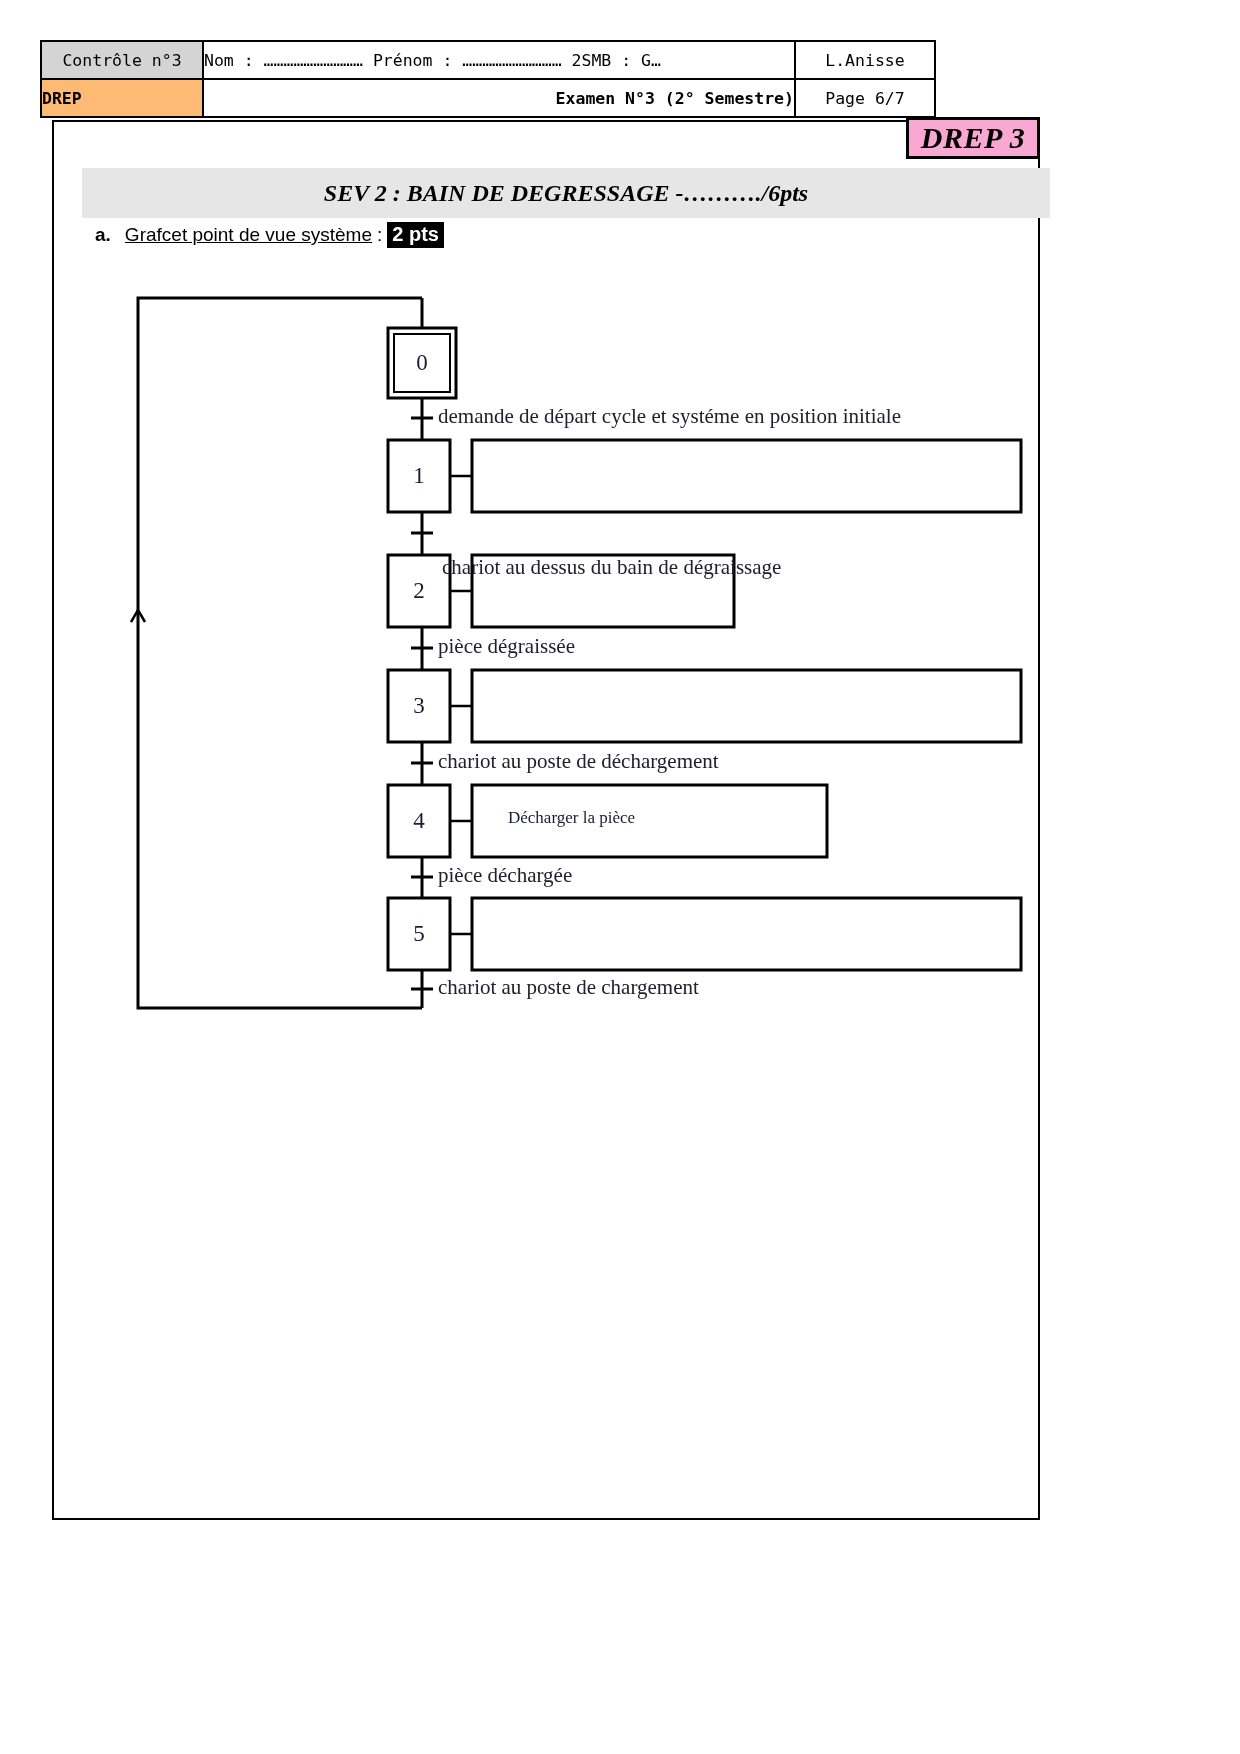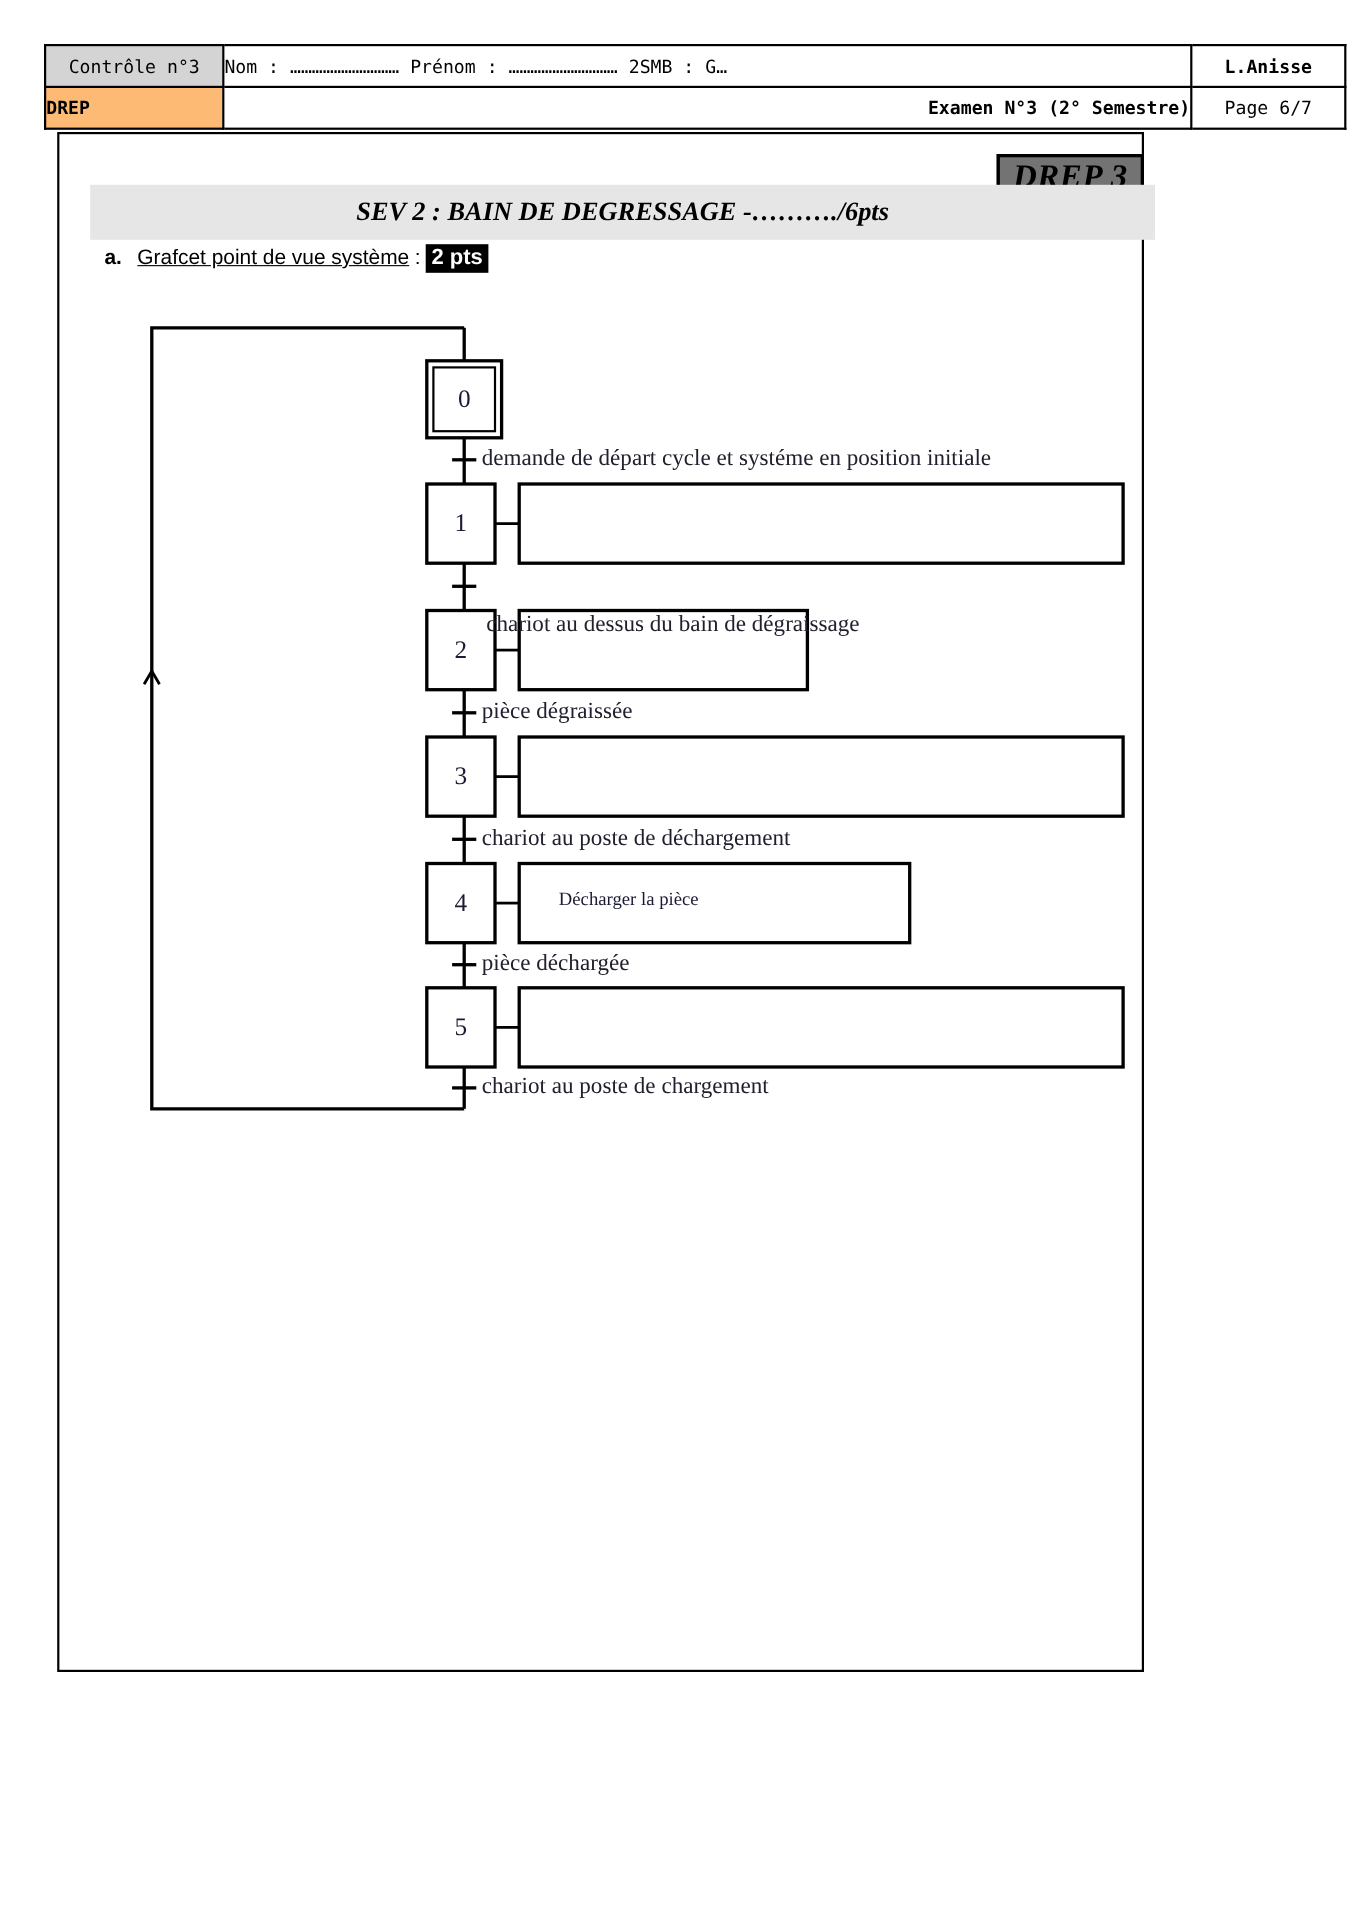--- a/index.html
+++ b/index.html
@@ -12,21 +12,21 @@
   }
   .page{
     position:absolute;
     left:40px;top:40px;
     width:1012px;height:1482px;
   }
 
   
   table.hdr{
     border-collapse:collapse;
-    width:1184px;
+    width:896px;
     table-layout:fixed;
   }
   table.hdr td{
     border:2px solid #000;
     padding:0;
     height:36px;
     vertical-align:middle;
     font-family:"DejaVu Sans Mono", monospace;
     font-size:16.5px;
     color:#000;
@@ -52,38 +52,38 @@
   }
   td.c-exam{
     text-align:right;
     color:#0000cc;
     font-weight:bold;
   }
   td.c-right{
     width:138px;
     text-align:center;
   }
-  td.c-teacher{font-weight:bold;border-radius:14px;}
+  td.c-teacher{font-weight:normal;border-radius:14px;}
 
   
   .frame{
     position:absolute;
     left:12px;top:80px;
     width:988px;height:1400px;
     border:2px solid #000;
     background:#fff;
     box-sizing:border-box;
   }
 
   
   .drep-badge{
     position:absolute;
-    left:866px;top:100px;
+    left:866px;top:77px;
     width:134px;height:42px;
-    background:#737373;
+    background:#f9a8d4;
     border:3px solid #000;
     box-sizing:border-box;
     display:flex;align-items:center;justify-content:center;
     font-family:"Liberation Serif", serif;
     font-weight:bold;font-style:italic;
     font-size:30px;
     color:#000;
     letter-spacing:0.5px;
   }
 

